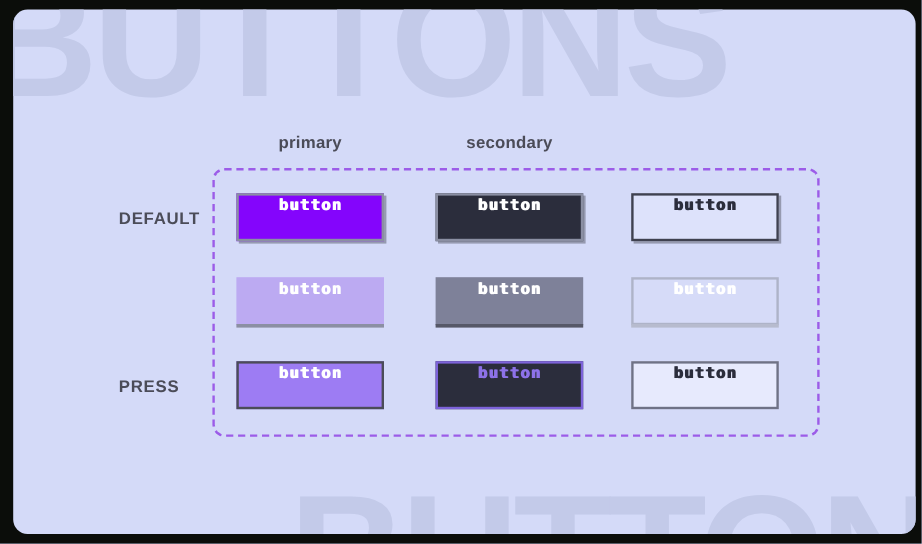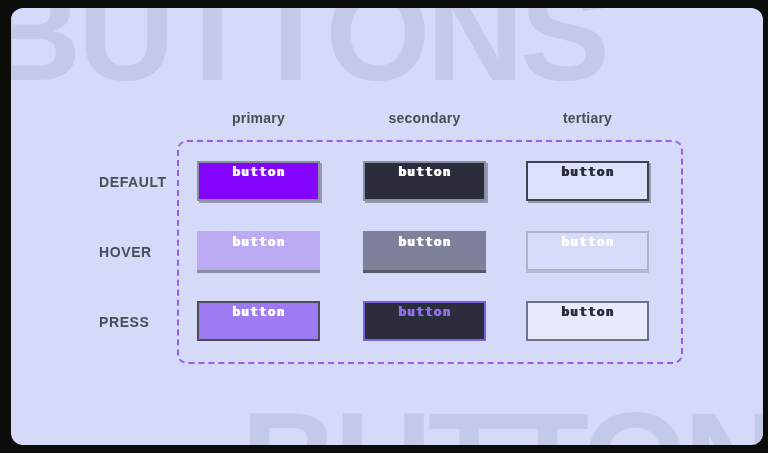--- a/index.html
+++ b/index.html
@@ -58,26 +58,24 @@
 </head>
 <body style="--frame: #0b0d0a; --card-bg: #d4daf8; --watermark: #c3cae9; --heading-text: #4b4c58; --dashed-border: #9c5ce8; --primary-accent: #8405fc;">
 
 <div class="card">
 
   <div class="watermark top">BUTTONS</div>
   <div class="watermark bottom">BUTTONS</div>
 
   <div class="col-header col-0">primary</div>
   <div class="col-header col-1">secondary</div>
-  <div class="col-header col-2">tertiary</div>
 
   <div class="dashed-box"></div>
 
   <div class="row-label row-0">DEFAULT</div>
-  <div class="row-label row-1">HOVER</div>
   <div class="row-label row-2">PRESS</div>
 
   <button class="pixel-btn brow-0 bcol-0 state-default" style="background: rgb(132, 5, 252); color: rgb(255, 255, 255); border-color: rgb(139, 143, 163);">
     <span>button</span>
 
   </button>
   <button class="pixel-btn brow-0 bcol-1 state-default" style="background: rgb(43, 45, 60); color: rgb(255, 255, 255); border-color: rgb(139, 143, 163);">
     <span>button</span>
 
   </button>

